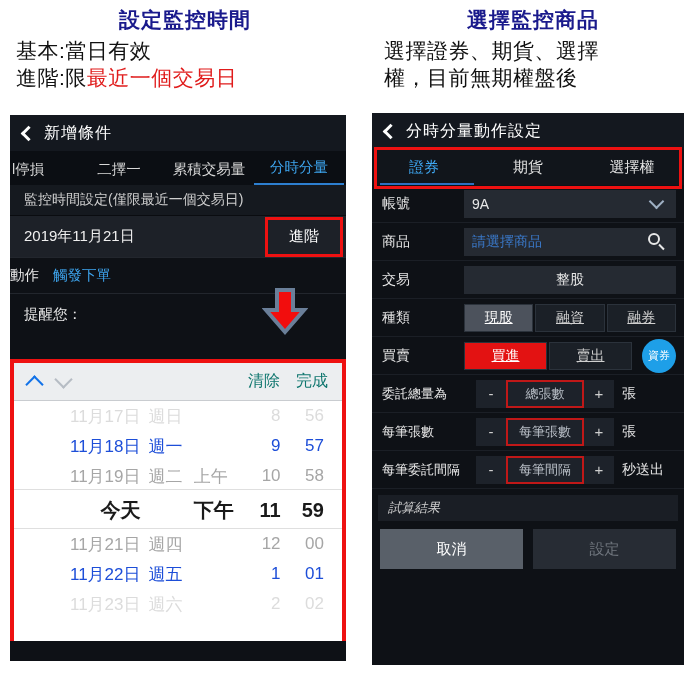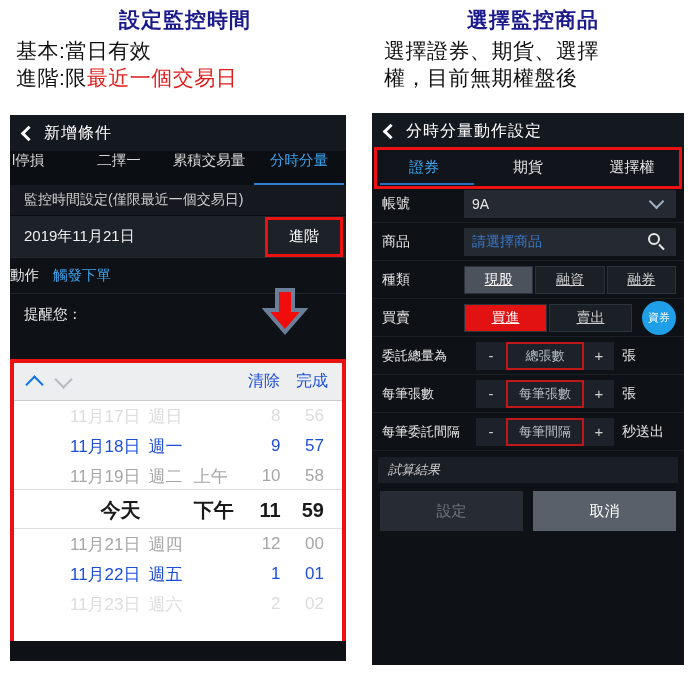--- a/index.html
+++ b/index.html
@@ -44,21 +44,21 @@
   }
   .appbar .title { font-size: 16px; letter-spacing: 1px; }
   .chev-back {
     display: inline-block; width: 11px; height: 11px;
     border-left: 3px solid #fff; border-bottom: 3px solid #fff;
     transform: rotate(45deg); margin-left: 3px;
   }
 
   
   .tabbar {
-    display: flex; height: 34px;
+    display: flex; align-items: flex-end; height: 34px;
     background: #0b0e13; color: #d8d8d8; font-size: 14.5px;
     padding: 0 2px;
   }
   .tabbar .tab {
     flex: 1; text-align: center; padding-bottom: 6px; white-space: nowrap;
   }
   .tabbar .tab.partial { flex: 0 0 62px; text-align: left; padding-left: 0; overflow: hidden; }
   .tabbar .tab.active { color: #3ea6f0; border-bottom: 2px solid #2d7fd0; }
 
   .sec-header {
@@ -101,21 +101,21 @@
   .picker {
     position: absolute; left: 0px; top: 244px; width: 336px; height: 282px;
     background: #ffffff; border: 4px solid #ee1111;
   }
   .picker-toolbar {
     height: 38px; background: #eceef0; display: flex; align-items: center;
     padding: 0 14px; gap: 16px;
     border-bottom: 1px solid #c9ccd0;
   }
   .picker-toolbar .spacer { flex: 1; }
-  .picker-toolbar .tb-link { color: #1d4ed8; font-size: 16px; }
+  .picker-toolbar .tb-link { color: #0f766e; font-size: 16px; }
   .chev-up, .chev-down {
     display:inline-block; width: 13px; height: 13px;
     border-left: 2.5px solid #1272e8; border-top: 2.5px solid #1272e8;
   }
   .chev-up   { transform: rotate(45deg);  margin-top: 5px; }
   .chev-down { transform: rotate(-135deg); margin-bottom: 5px; border-color:#b6bcc4; }
 
   .picker-wheel { position: relative; height: 240px; overflow: hidden; background:#fff; }
   .wheel-row {
     display: flex; align-items: center; height: 30px;
@@ -381,20 +381,24 @@
       <span class="flabel">商品</span>
       <span class="ffield">
         <span class="fgrow fplaceholder">請選擇商品</span>
         <span class="search-icon">
             <i></i>
             <b></b>
           </span>
       </span>
     </div>
 
+    <div class="frow">
+      <span class="flabel">交易</span>
+      <span class="ffield center">整股</span>
+    </div>
 
     <div class="frow">
       <span class="flabel">種類</span>
       <span class="seg">
         <span class="opt sel">現股</span>
         <span class="opt">融資</span>
         <span class="opt">融券</span>
       </span>
     </div>
 
@@ -433,18 +437,18 @@
         <span class="minus">-</span>
         <span class="numbox">每筆間隔</span>
         <span class="plus">+</span>
         <span class="unit">秒送出</span>
       </span>
     </div>
 
     <div class="result-row">試算結果</div>
 
     <div class="bottom-btns">
+      <span class="bbtn cancel">取消</span>
       <span class="bbtn disabled">設定</span>
-      <span class="bbtn cancel">取消</span>
     </div>
   </div>
 
 </div>
 
 </body></html>

